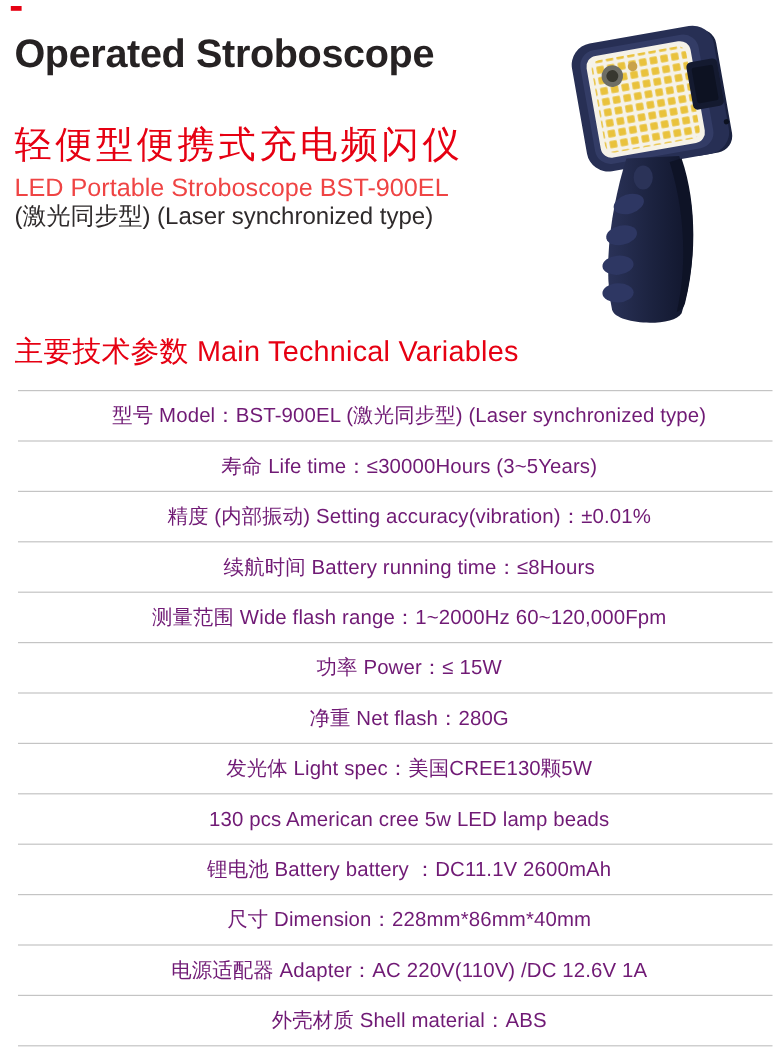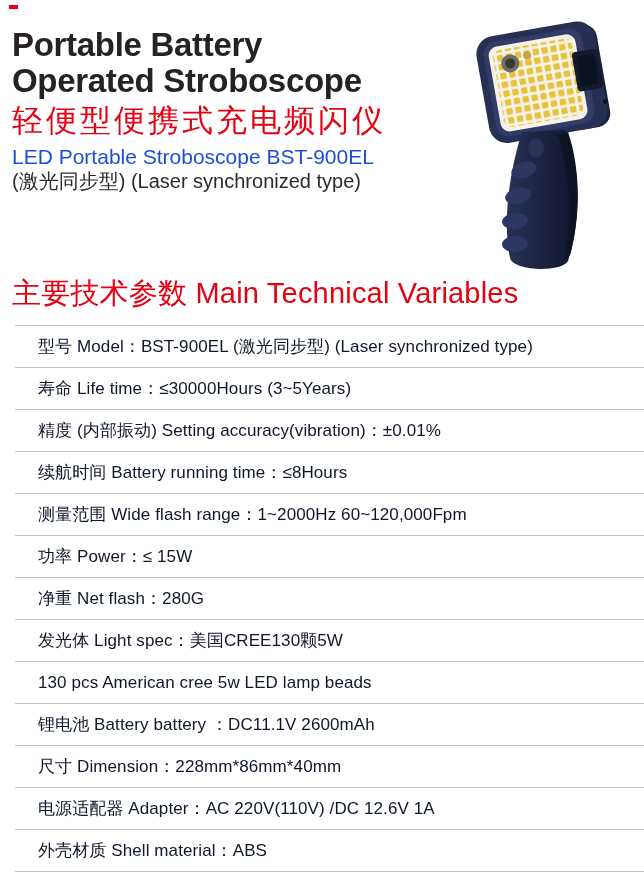--- a/index.html
+++ b/index.html
@@ -34,70 +34,70 @@
     line-height: 38px;
     font-weight: 400;
     letter-spacing: 3px;
     color: #e60012;
   }
   .subtitle-en {
     position: absolute;
     left: 12px; top: 145px;
     font-size: 21px;
     line-height: 24px;
-    color: #1d4ed8;
+    color: #ef4444;
   }
   .subtitle-type {
     position: absolute;
     left: 12px; top: 169px;
     font-size: 20px;
     line-height: 25px;
     color: #2e2a2b;
   }
   .product-photo {
     position: absolute;
     left: 438px; top: 20px;
     width: 206px; height: 254px;
   }
   .section-header {
     position: absolute;
     left: 12px; top: 280px;
-    font-size: 29px;
+    font-size: 24px;
     line-height: 27px;
     font-weight: 400;
     color: #e60012;
     letter-spacing: 0.2px;
   }
   .spec-table {
     position: absolute;
     left: 15px; top: 325px;
     width: 629px;
     border-bottom: 1px solid #c4c4c4;
   }
   .spec-row {
     height: 42px;
     border-top: 1px solid #c4c4c4;
     display: flex;
     align-items: center;
     padding-left: 23px;
     font-size: 17px;
-    color: #0f172a;
+    color: #701a75;
     letter-spacing: 0.1px;
     white-space: nowrap;
+    justify-content: center;
   }
 </style>
 </head>
 <body>
 
 <div class="page">
 
   <div class="red-dash"></div>
 
   <h1 class="title">
-    <div>Portable Battery</div>
     <div>Operated Stroboscope</div>
   </h1>
 
   <div class="title-cn">轻便型便携式充电频闪仪</div>
 
   <div class="subtitle-en">LED Portable Stroboscope BST-900EL</div>
 
   <div class="subtitle-type">(激光同步型) (Laser synchronized type)</div>
 
   <figure class="product-photo">

